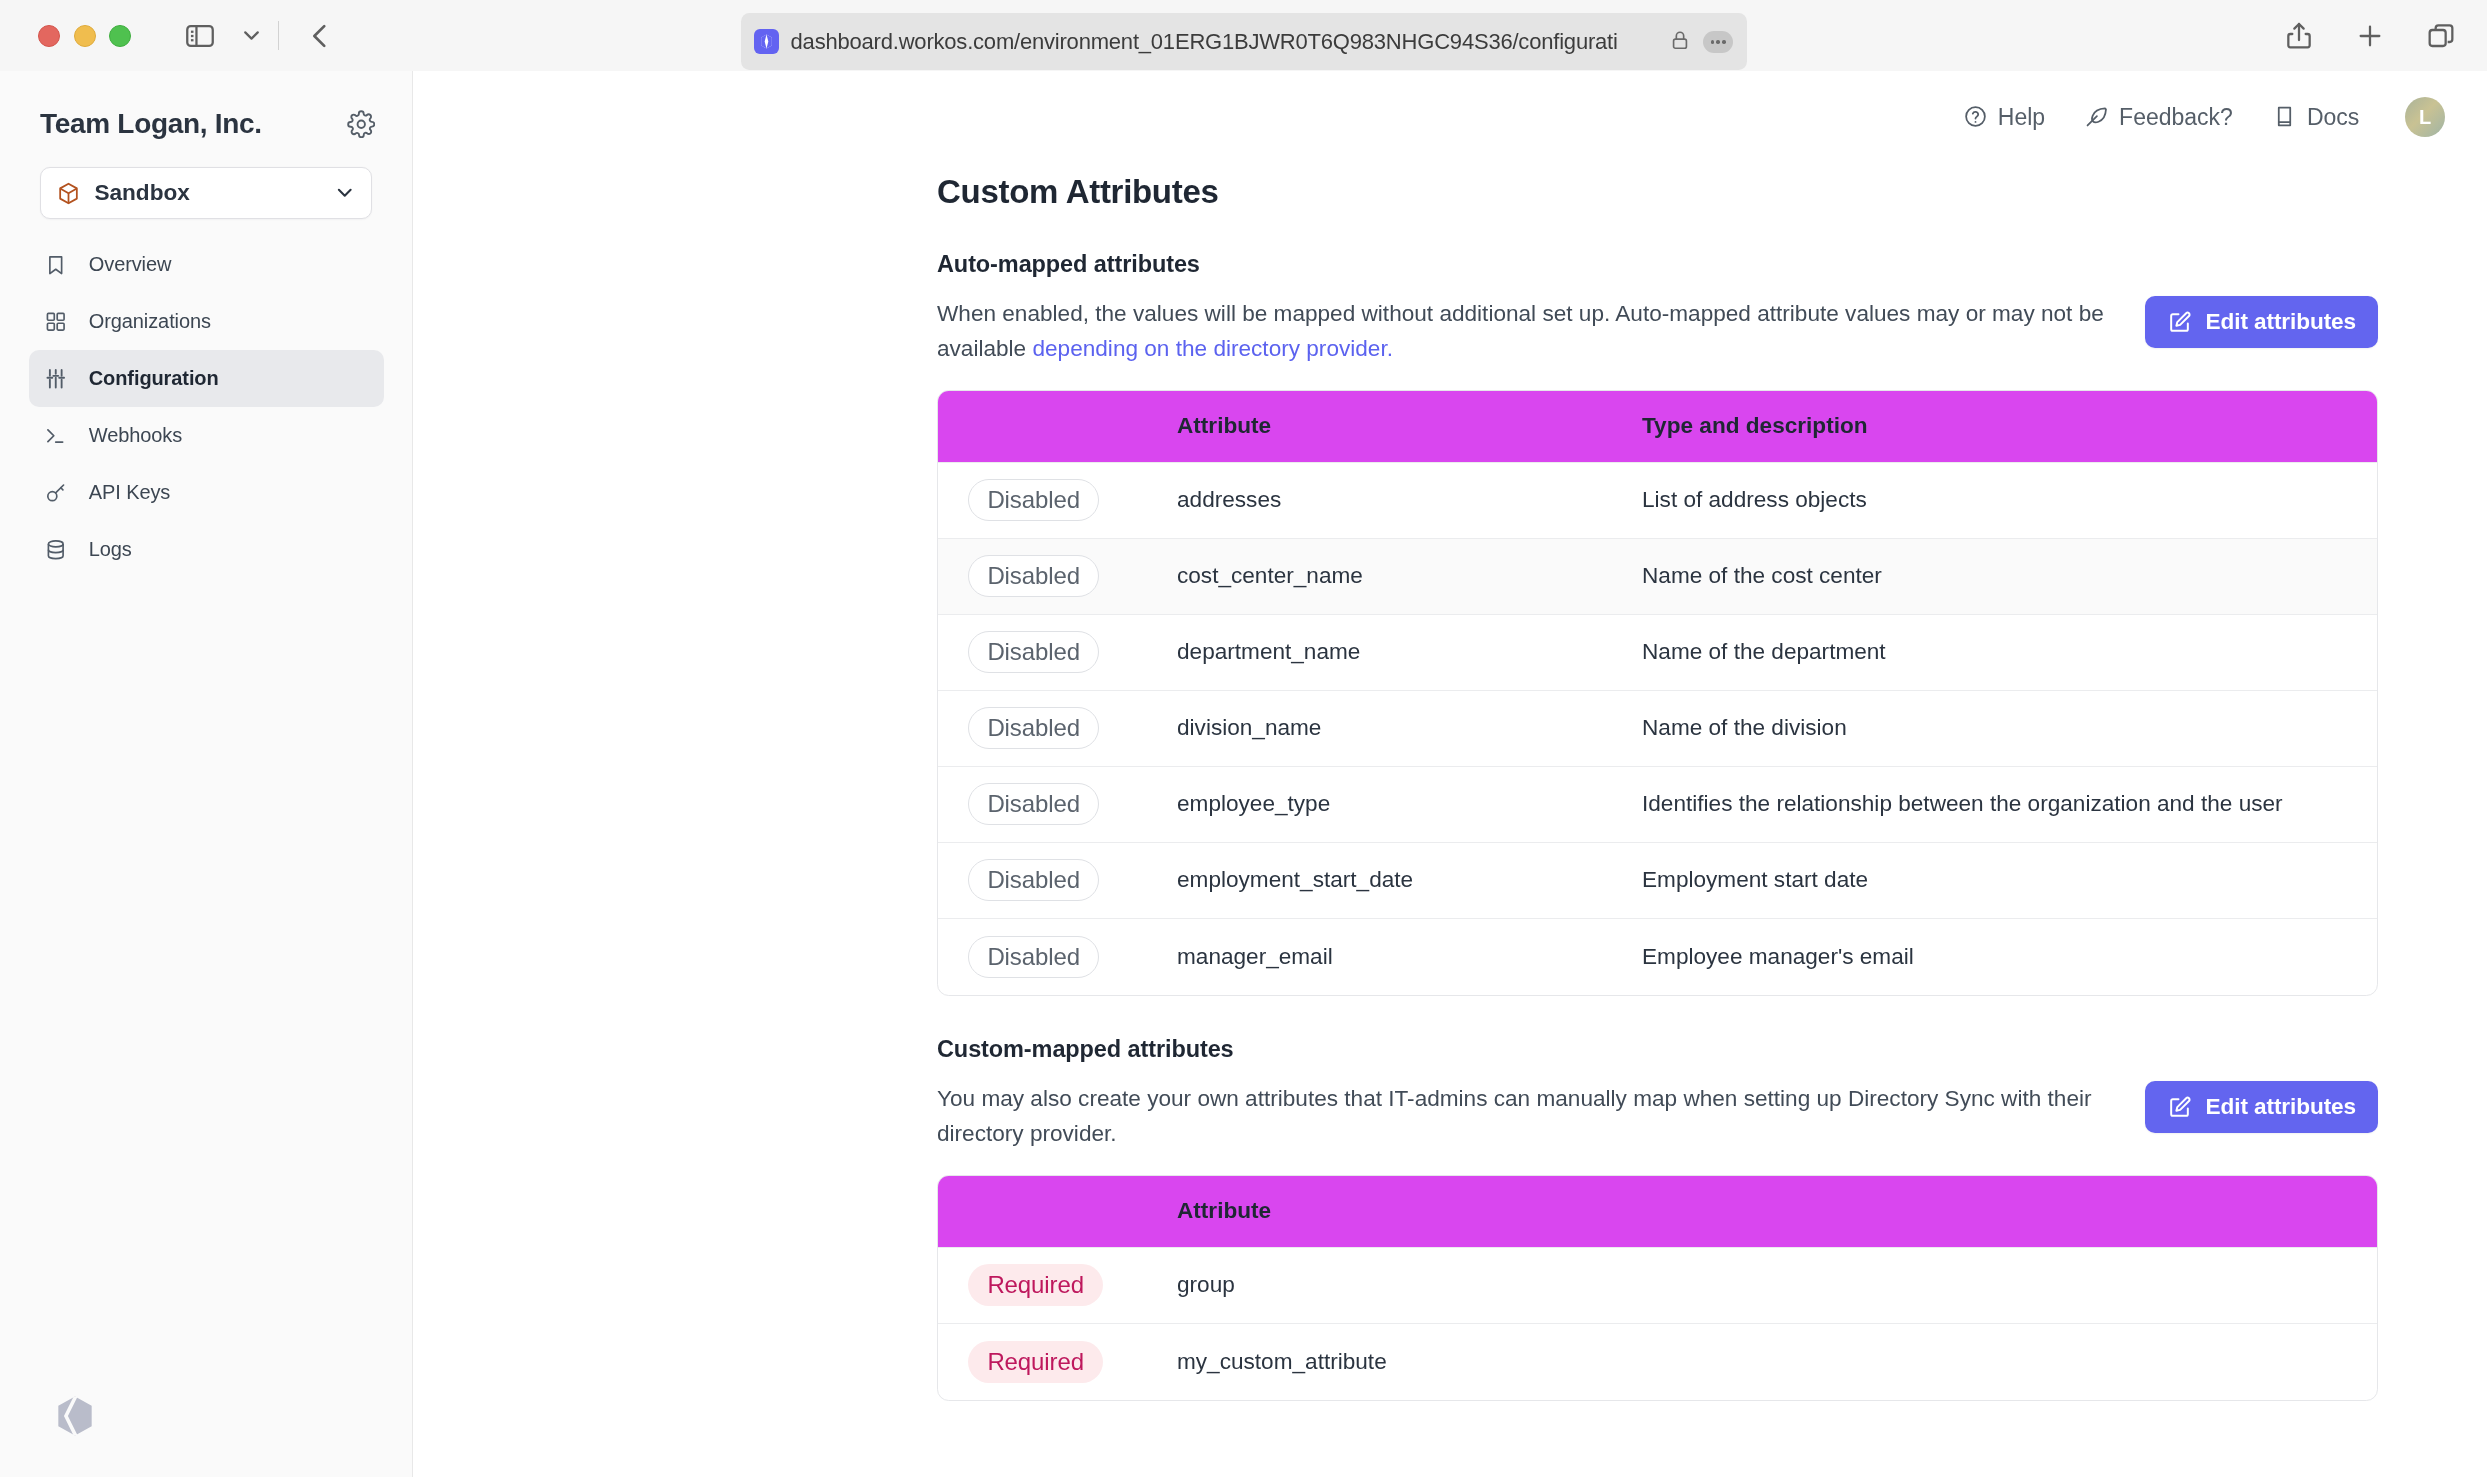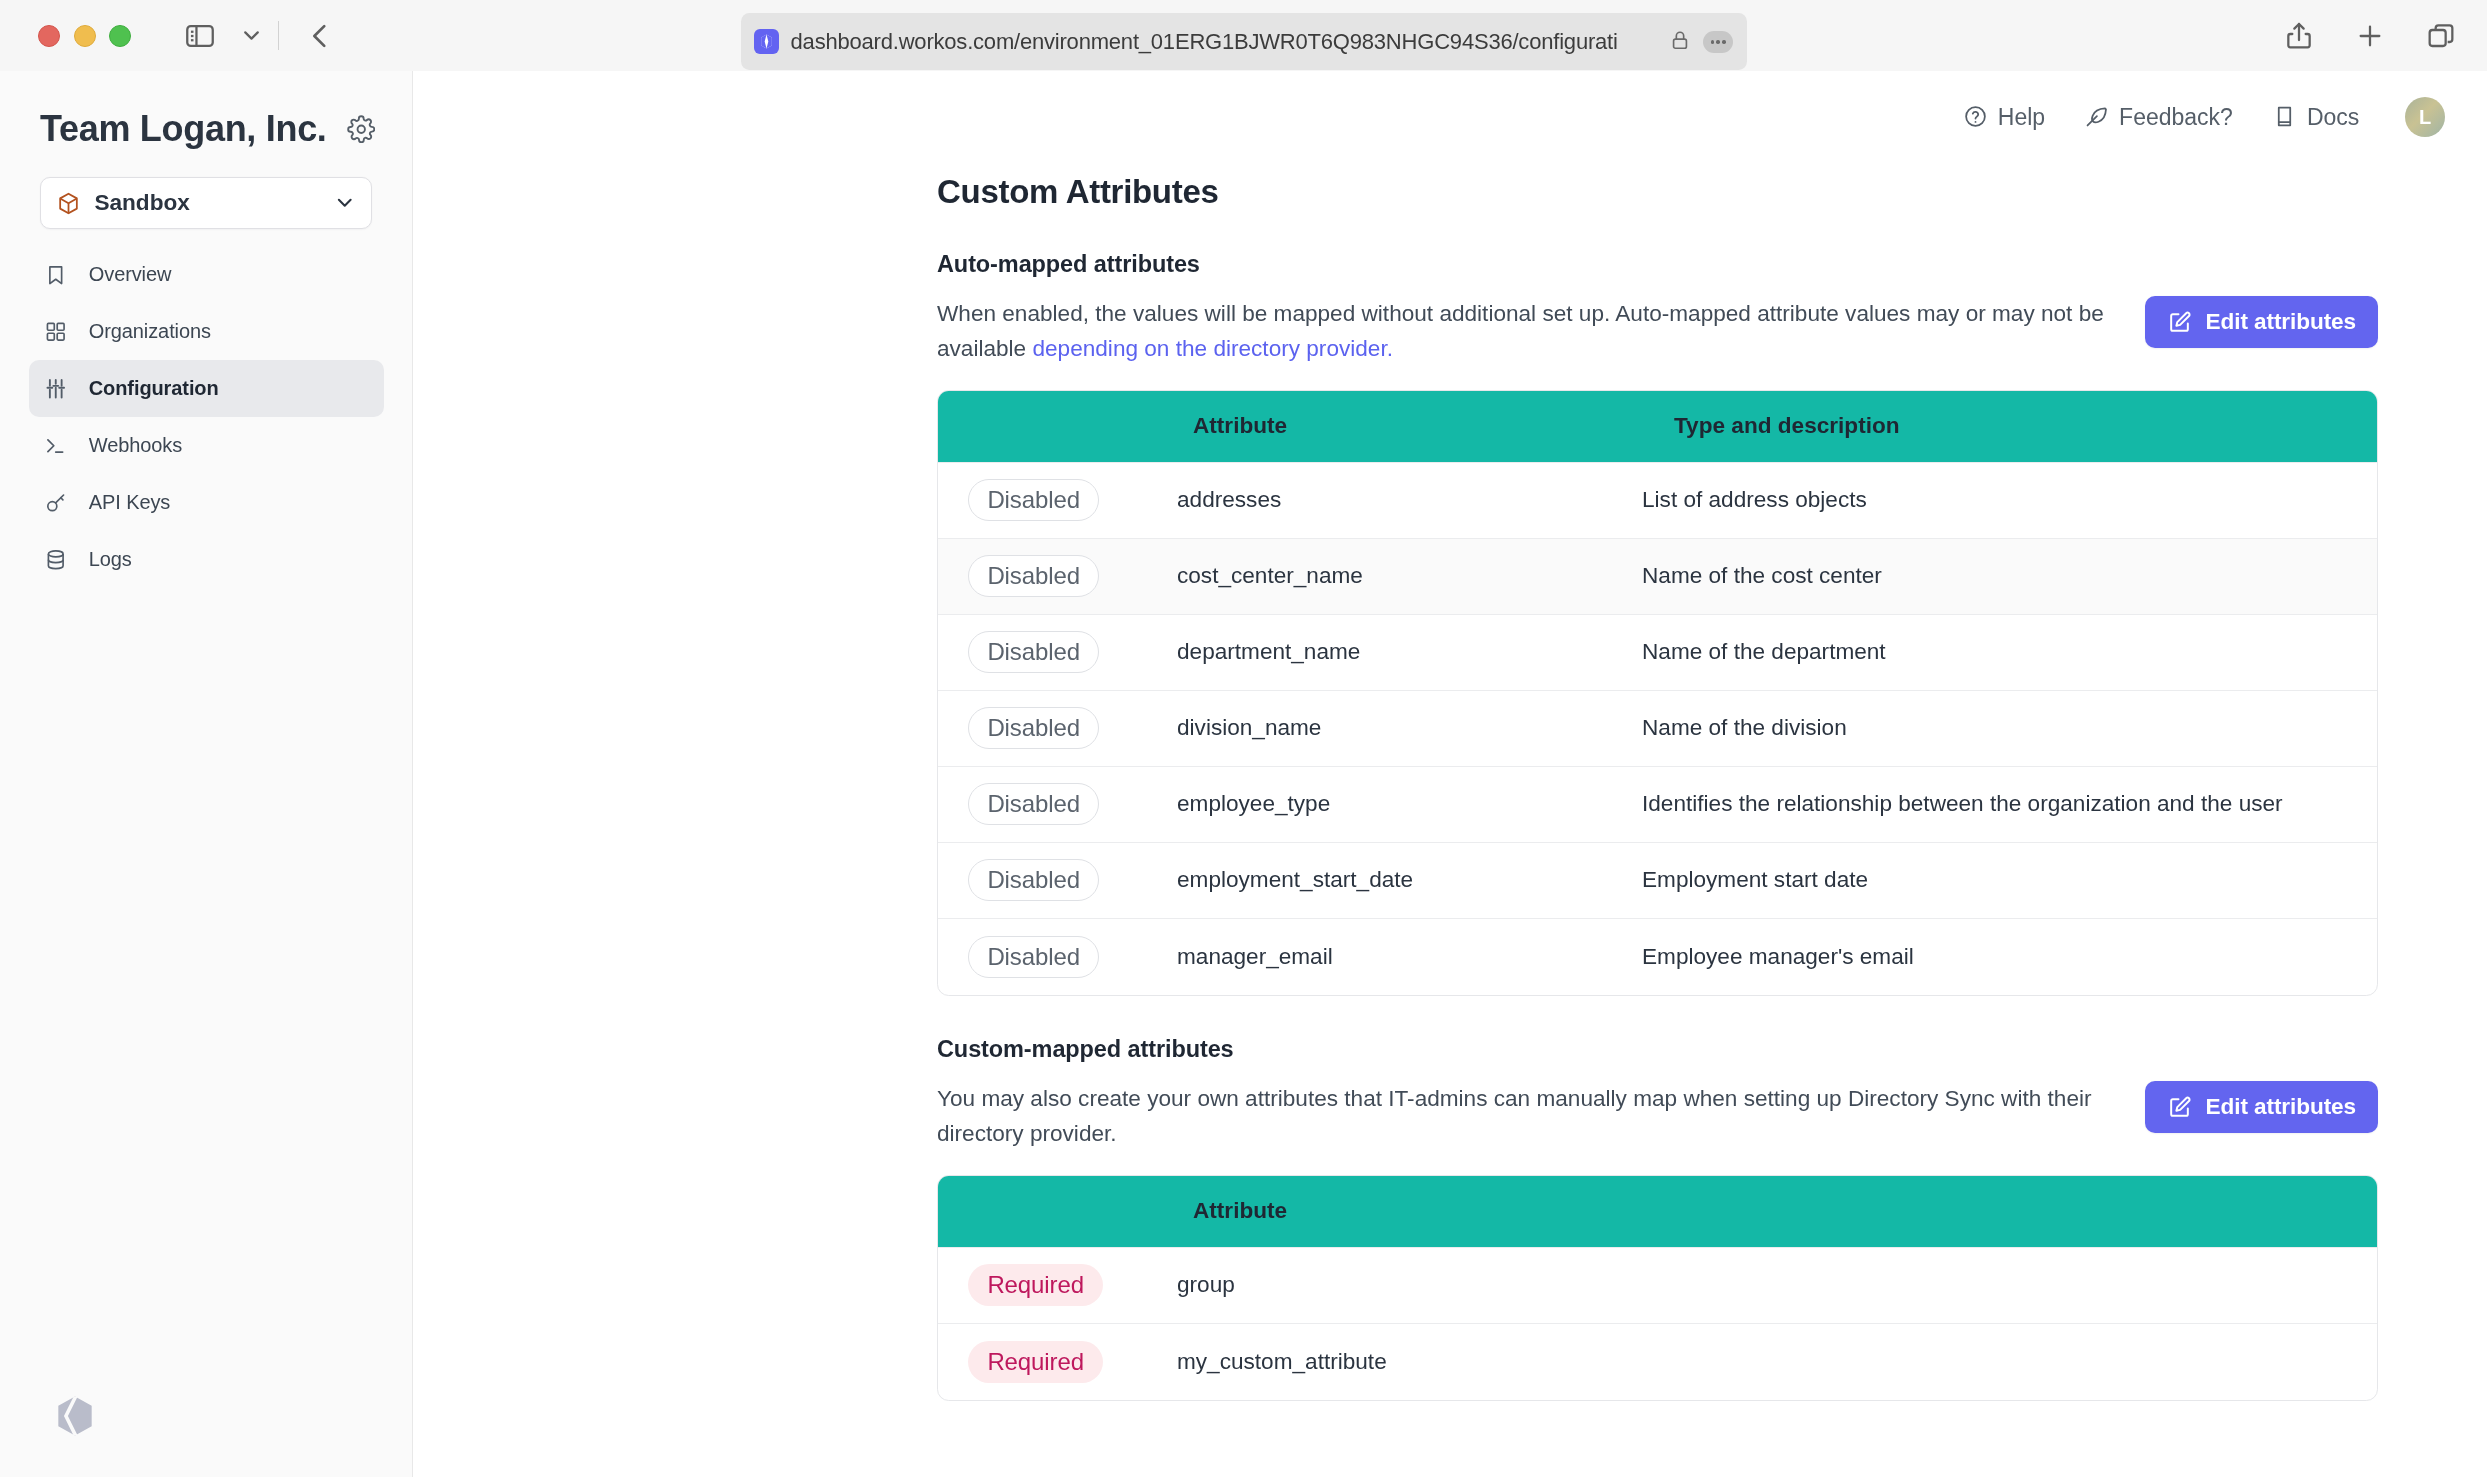--- a/index.html
+++ b/index.html
@@ -84,21 +84,21 @@
     background: #fafafa;
     border-right: 0.8px solid #e8e8e8;
     display: flex; flex-direction: column;
     padding: 0;
     position: relative;
   }
   .org-row {
     display: flex; align-items: center; justify-content: space-between;
     padding: 37px 37px 0 40px;
   }
-  .org-name { font-size: 36px; font-weight: 700; color: #2b3440; letter-spacing: -0.3px;}
+  .org-name { font-size: 28px; font-weight: 700; color: #2b3440; letter-spacing: -0.3px;}
   .gear-btn { color: #555e68; display:flex; }
 
   .env-select {
     margin: 27px 40px 0 40px;
     height: 52px; background: #ffffff;
     border: 0.8px solid #e0e0e4; border-radius: 10px;
     display: flex; align-items: center; padding: 0 15px; gap: 13.4px;
     box-shadow: 0 0.8px 1.7px rgba(16,24,40,0.04);
   }
   .env-name { font-size: 22.6px; font-weight: 700; color: #2b3440; flex: 1 1 auto; }
@@ -179,21 +179,21 @@
     margin-top: 23.5px;
     border: 0.8px solid #e6e7ea; border-radius: 11.7px;
     overflow: hidden; background: #ffffff;
   }
   .tr {
     display: flex; align-items: center;
     min-height: 76px;
     border-bottom: 0.8px solid #ebecee;
   }
   .tr:last-child { border-bottom: none; }
-  .thead { background: #14b8a6; min-height: 72px; gap: 16px; }
+  .thead { background: #d946ef; min-height: 72px; }
   .tr.striped { background: #fafafa; }
   .c-badge { flex: 0 0 239px; padding-left: 30px; }
   .c-attr  { flex: 0 0 465px; font-size: 22.6px; color: #2b3440; }
   .c-desc  { flex: 1 1 auto; font-size: 22.6px; color: #2b3440; padding-right: 25px;}
   .th { font-size: 22.6px; font-weight: 700; color: #1f2733; }
 
   .pill {
     display: inline-flex; align-items: center; justify-content: center;
     height: 42px; padding: 0 18.4px; border-radius: 21px;
     font-size: 24px; letter-spacing: -0.1px;

